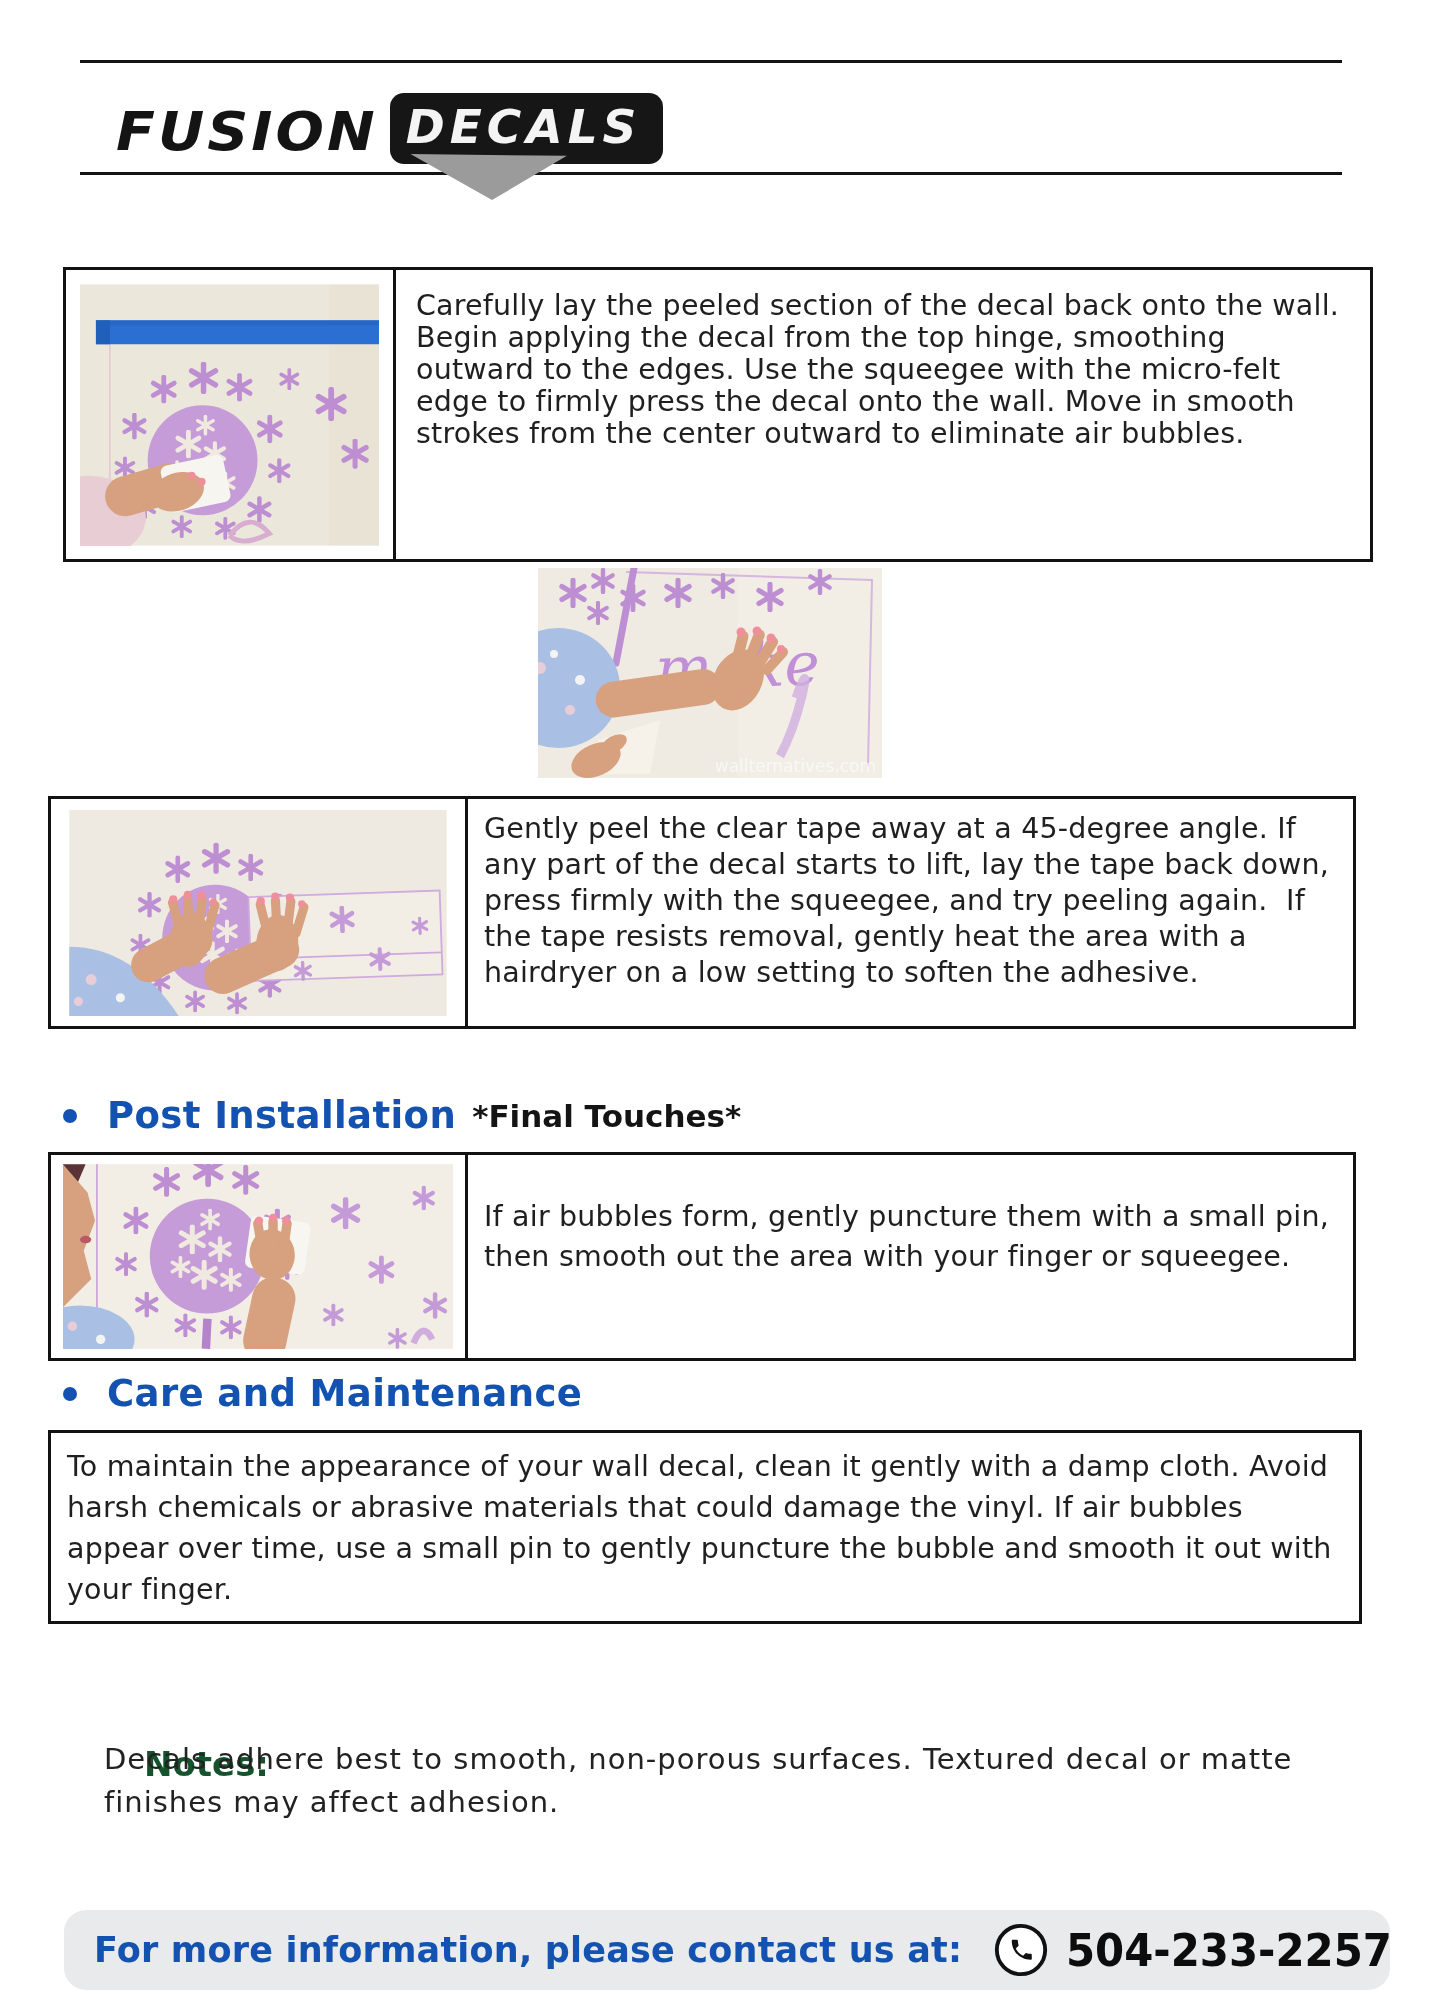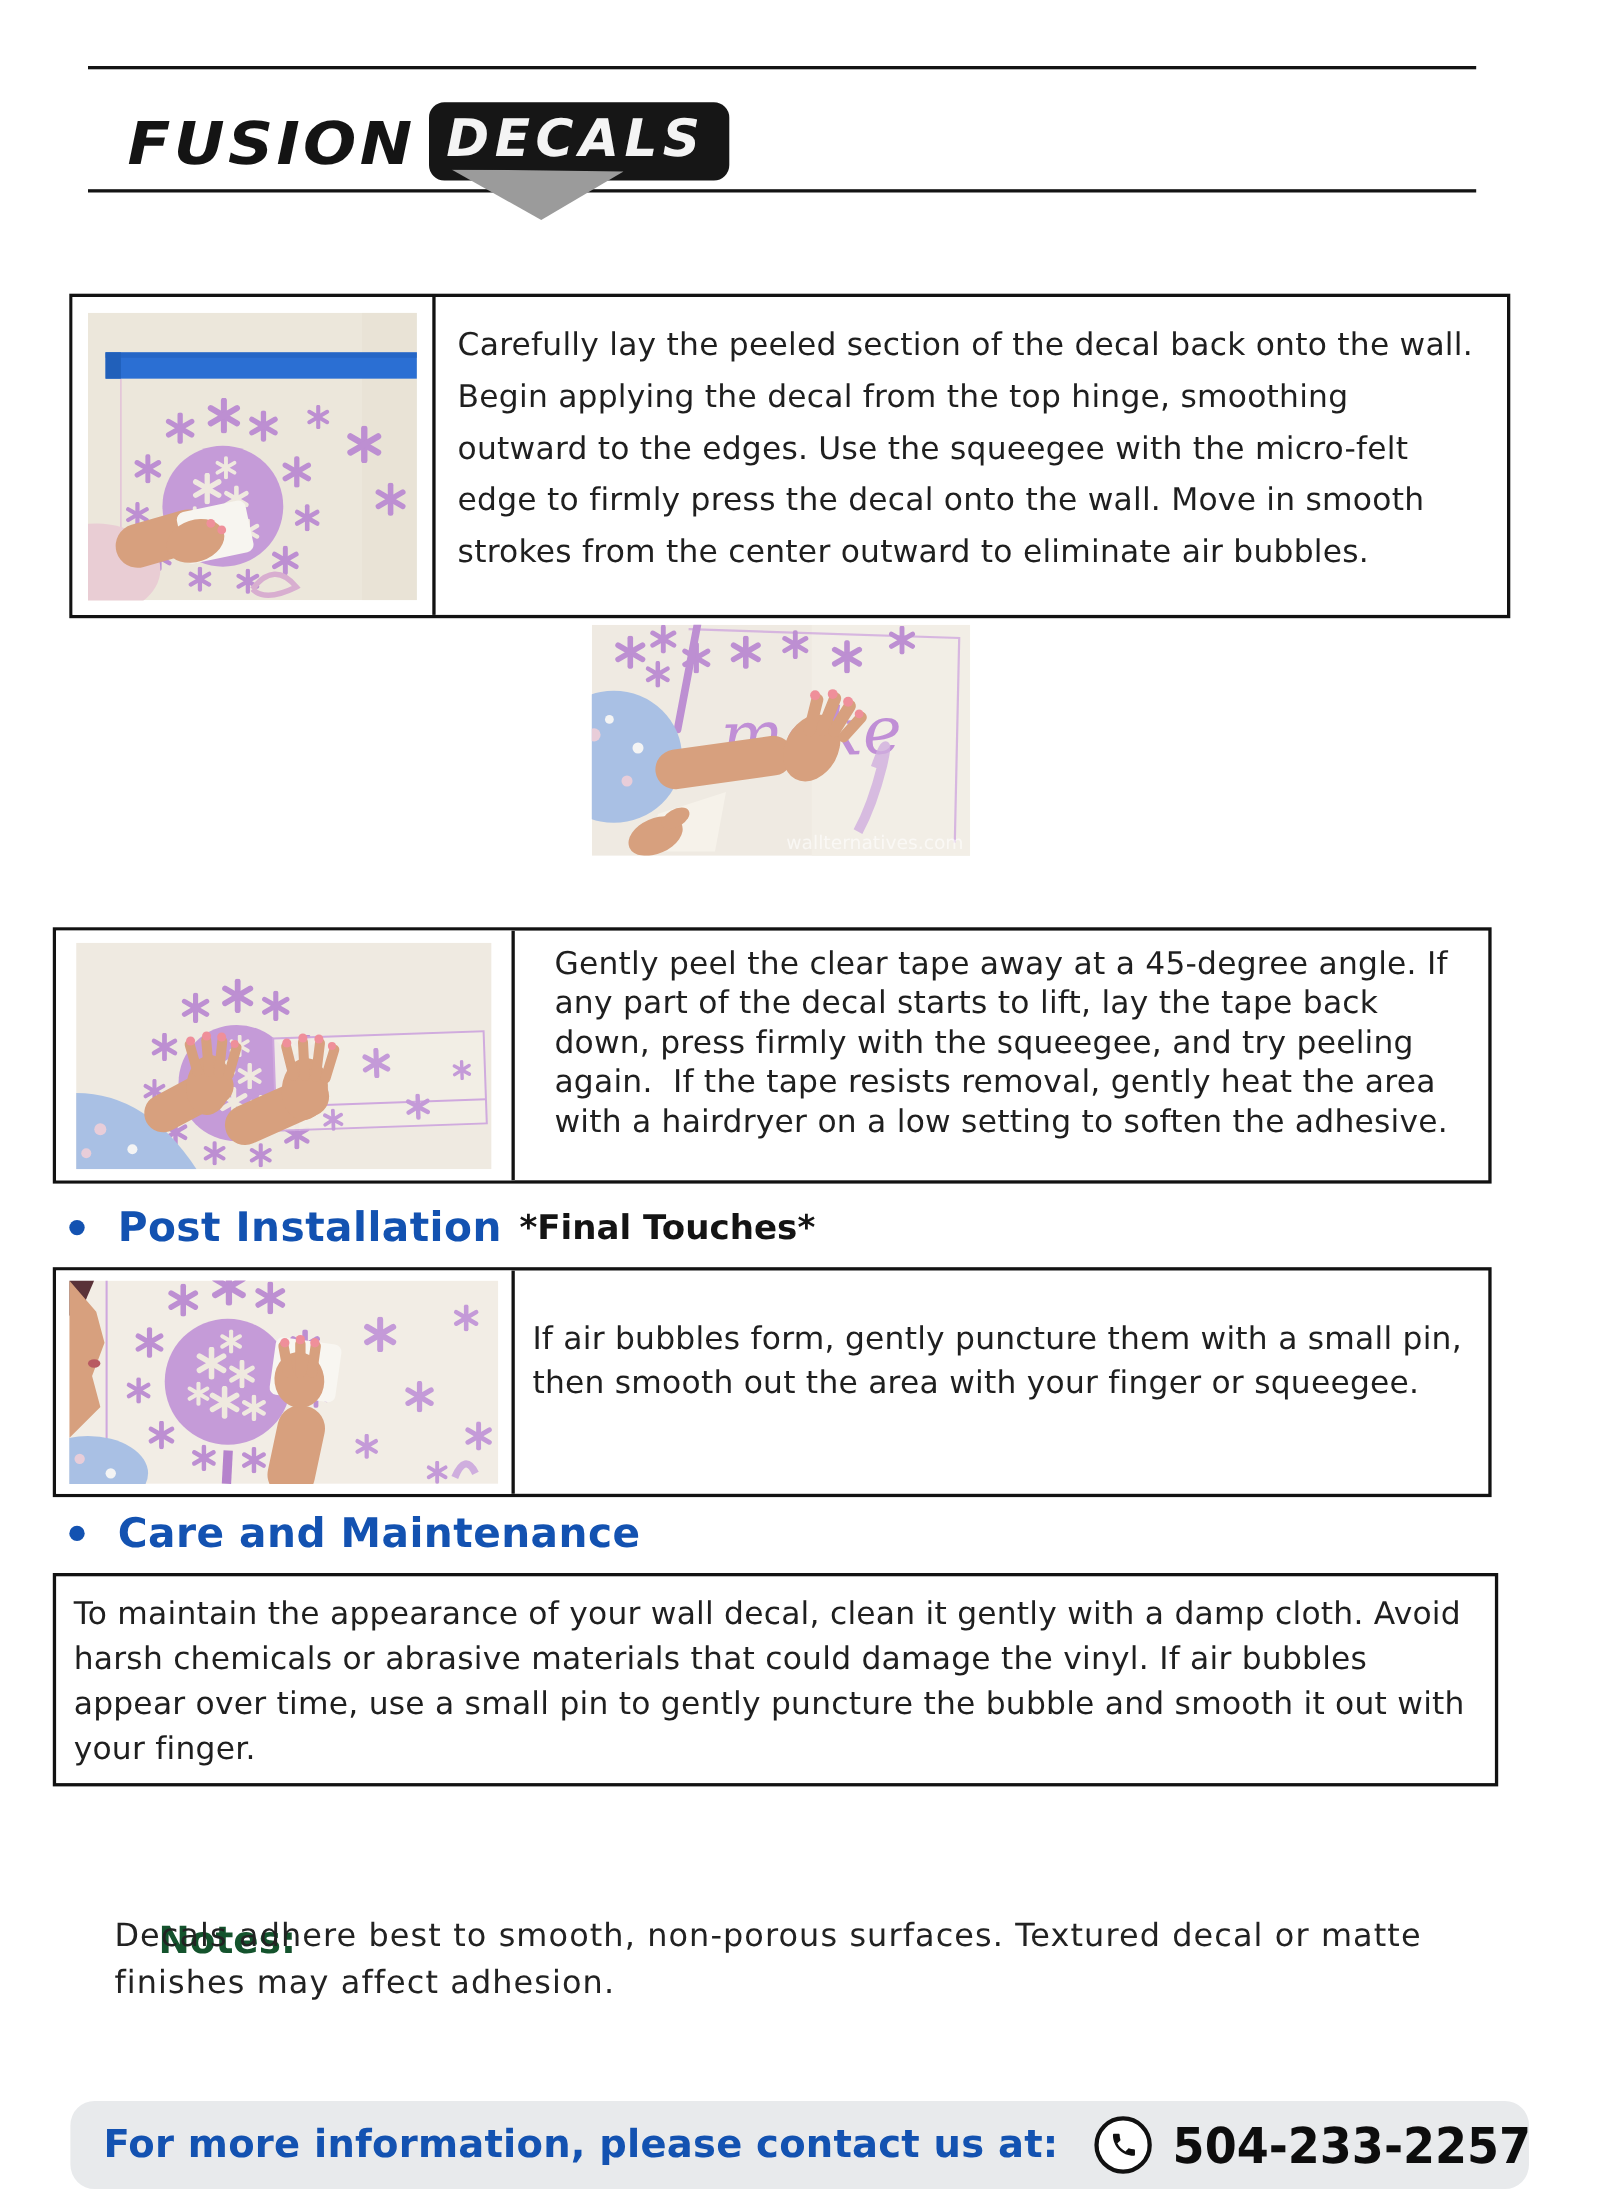--- a/index.html
+++ b/index.html
@@ -38,22 +38,22 @@
   #h2{left:63px;top:768px;}
   #h3{left:63px;top:1094px;}
   #h4{left:63px;top:1372px;}
   
   .ibox{position:absolute;border:3px solid #121212;background:#ffffff;display:flex;}
   .img-cell{flex:none;border-right:3px solid #121212;display:flex;align-items:center;justify-content:center;background:#ffffff;}
   .img-cell svg{display:block;}
   .txt-cell{flex:1;color:#1f1f1f;white-space:pre-wrap;letter-spacing:.2px;}
   #box1{left:63px;top:267px;width:1310px;height:295px;}
   #box1 .img-cell{width:330px;padding:16px 14px;}
-  #box1 .txt-cell{padding:20px 26px 0 20px;font-size:28.5px;line-height:47px;}
-  #box2{left:48px;top:843px;width:1308px;height:233px;gap:20px;}
+  #box1 .txt-cell{padding:20px 26px 0 20px;font-size:28.5px;line-height:32px;}
+  #box2{left:48px;top:796px;width:1308px;height:233px;}
   #box2 .img-cell{width:417px;padding:12px 16px;}
   #box2 .txt-cell{padding:12px 20px 0 16px;font-size:28.5px;line-height:36px;}
   #box3{left:48px;top:1152px;width:1308px;height:209px;}
   #box3 .img-cell{width:417px;padding:8px 12px;}
   #box3 .txt-cell{padding:42px 20px 12px 16px;font-size:28.5px;line-height:40px;}
   #box4{left:48px;top:1430px;width:1314px;height:194px;display:block;
         padding:13px 24px 0 16px;font-size:28.5px;line-height:41px;white-space:pre-wrap;letter-spacing:.2px;}
   
   #mid-img{position:absolute;left:538px;top:568px;width:344px;height:210px;}
   #mid-img svg{display:block;width:100%;height:100%;}

